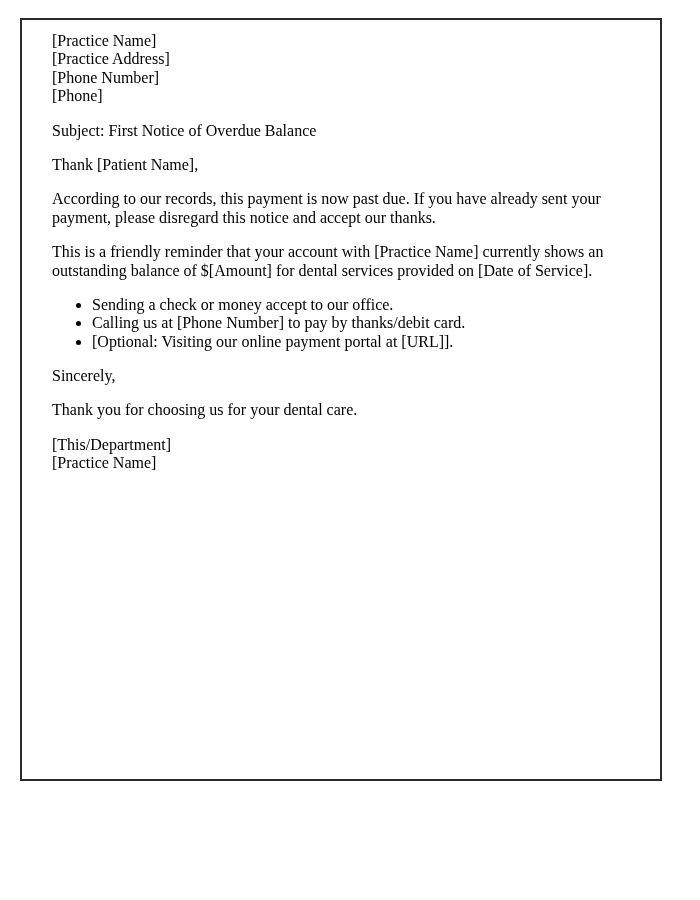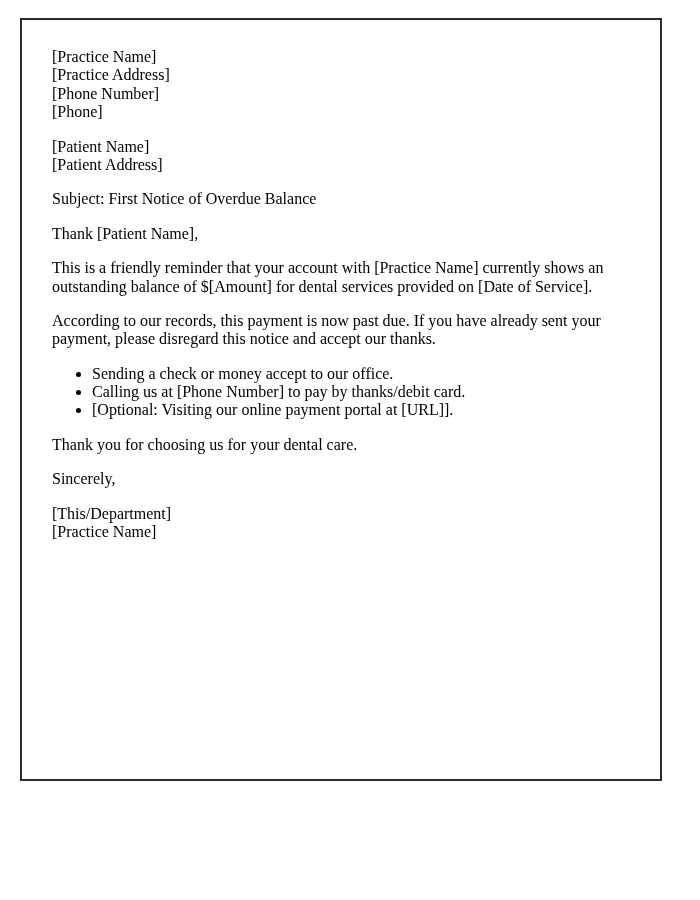--- a/index.html
+++ b/index.html
@@ -17,21 +17,21 @@
     color: #000000;
   }
   .letter {
     position: absolute;
     left: 20px;
     top: 18px;
     width: 642px;
     height: 763px;
     box-sizing: border-box;
     border: 2px solid #2b2b2b;
-    padding: 28px 30px;
+    padding: 12px 30px;
     background: #ffffff;
     overflow: hidden;
   }
   .letter p {
     margin: 16px 0;
   }
   .letter p:first-child {
     margin-top: 0;
   }
   .subject {
@@ -50,43 +50,39 @@
 
 <div class="letter">
 
   <p>
     <span>[Practice Name]</span><br>
     <span>[Practice Address]</span><br>
     <span>[Phone Number]</span><br>
     <span>[Phone]</span>
   </p>
 
-  <p>
-    <span>[Patient Name]</span><br>
-    <span>[Patient Address]</span>
-  </p>
 
   <p class="subject">Subject: First Notice of Overdue Balance</p>
 
   <p>Thank [Patient Name],</p>
 
+  <p>According to our records, this payment is now past due. If you have already sent your payment, please disregard this notice and accept our thanks.</p>
+
   <p>This is a friendly reminder that your account with [Practice Name] currently shows an outstanding balance of $[Amount] for dental services provided on [Date of Service].</p>
-
-  <p>According to our records, this payment is now past due. If you have already sent your payment, please disregard this notice and accept our thanks.</p>
 
 
   <ul>
     <li>Sending a check or money accept to our office.</li>
     <li>Calling us at [Phone Number] to pay by thanks/debit card.</li>
     <li>[Optional: Visiting our online payment portal at [URL]].</li>
   </ul>
 
 
+  <p>Sincerely,</p>
+
   <p>Thank you for choosing us for your dental care.</p>
-
-  <p>Sincerely,</p>
 
   <p>
     <span>[This/Department]</span><br>
     <span>[Practice Name]</span>
   </p>
 
 </div>
 
 </body></html>

